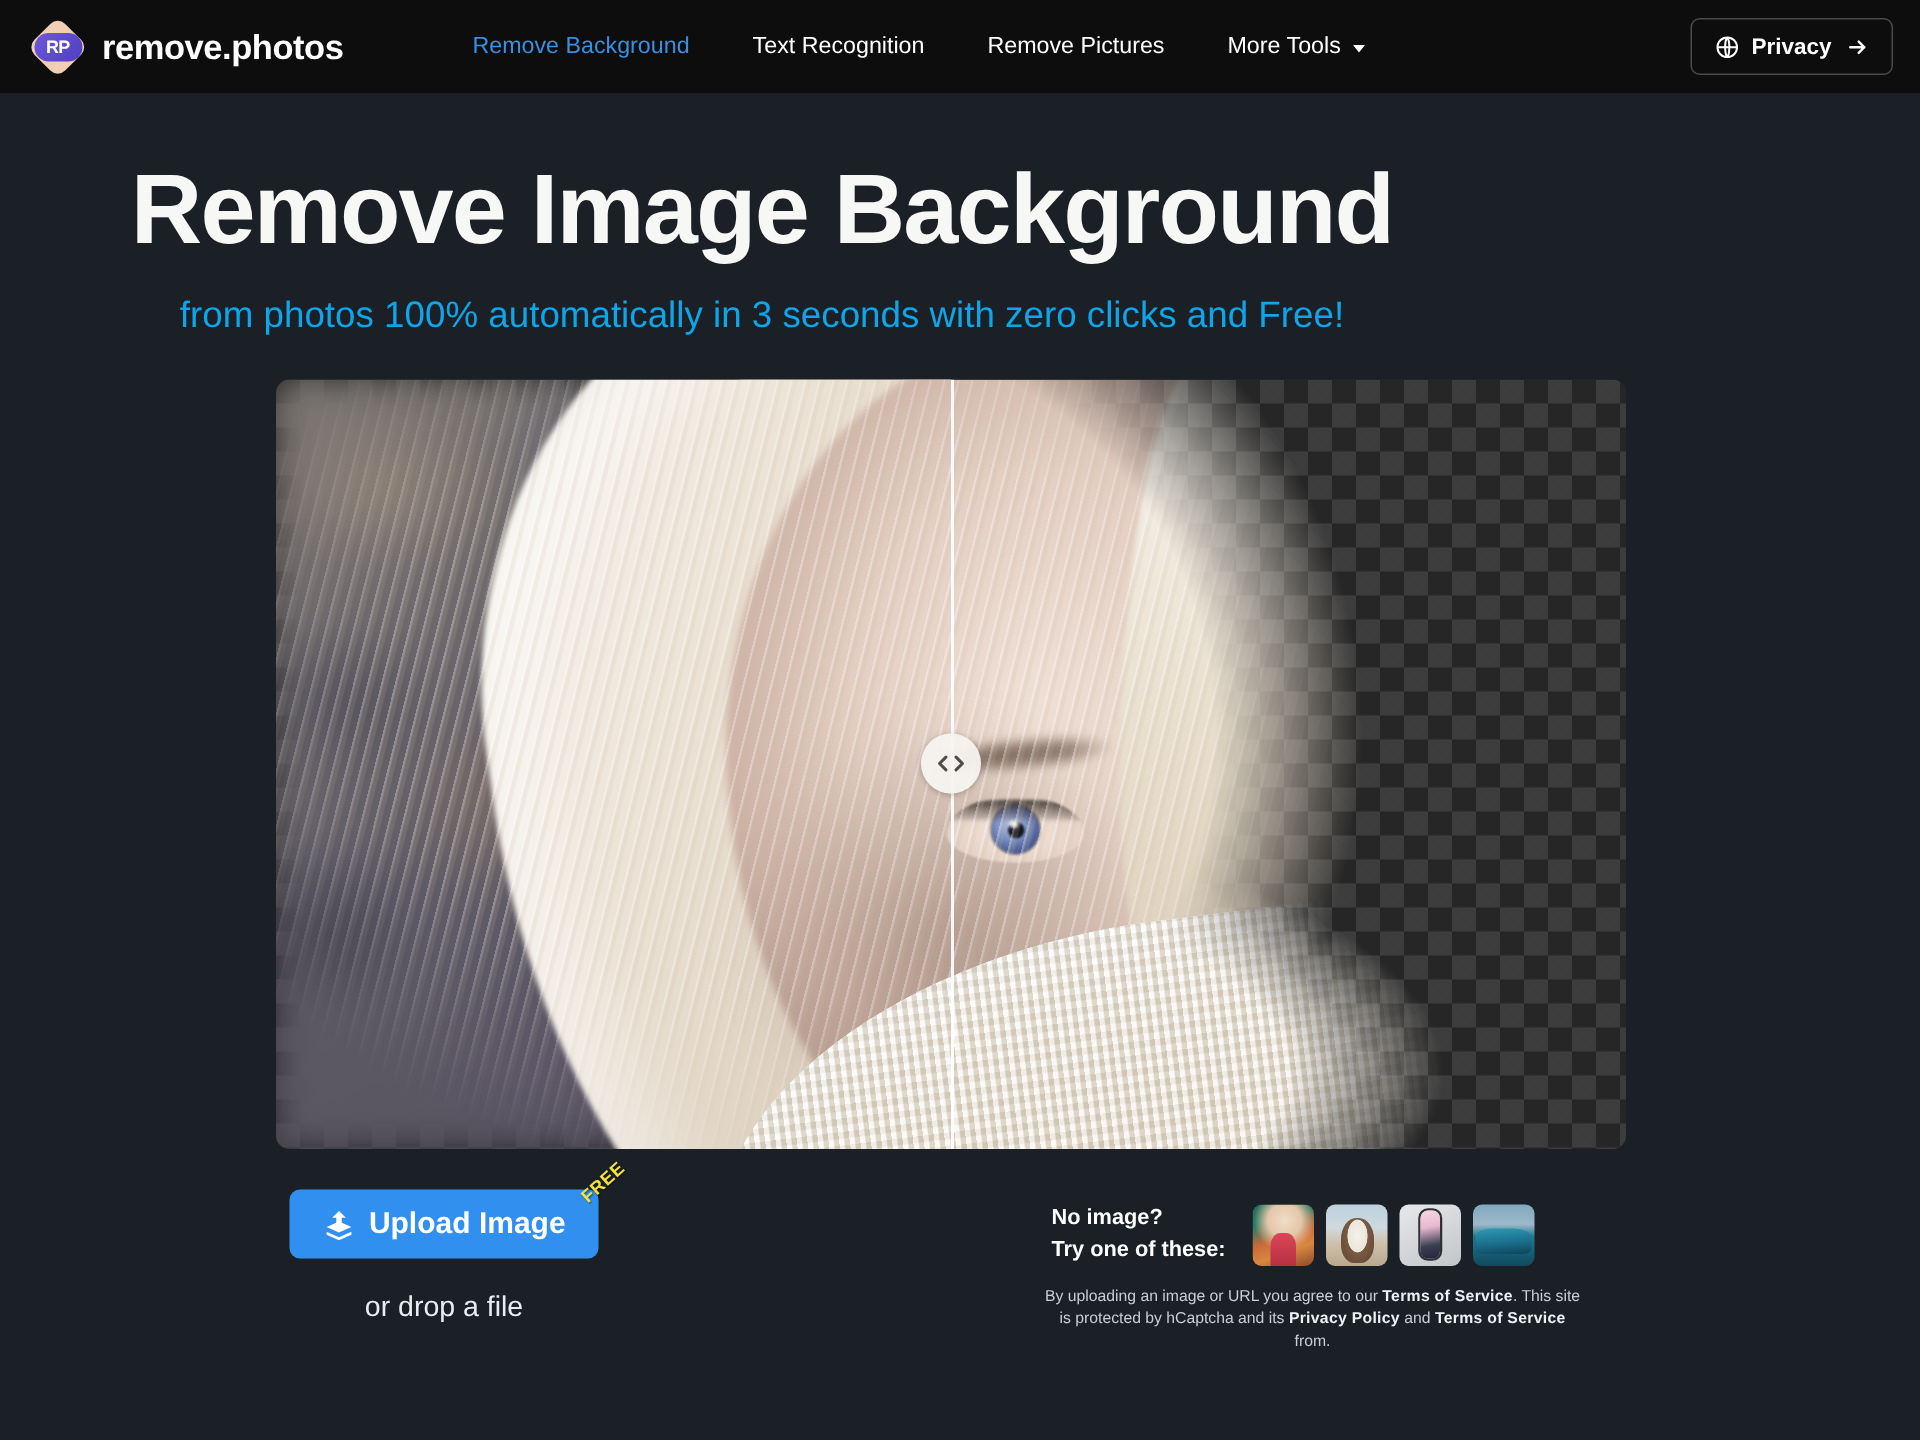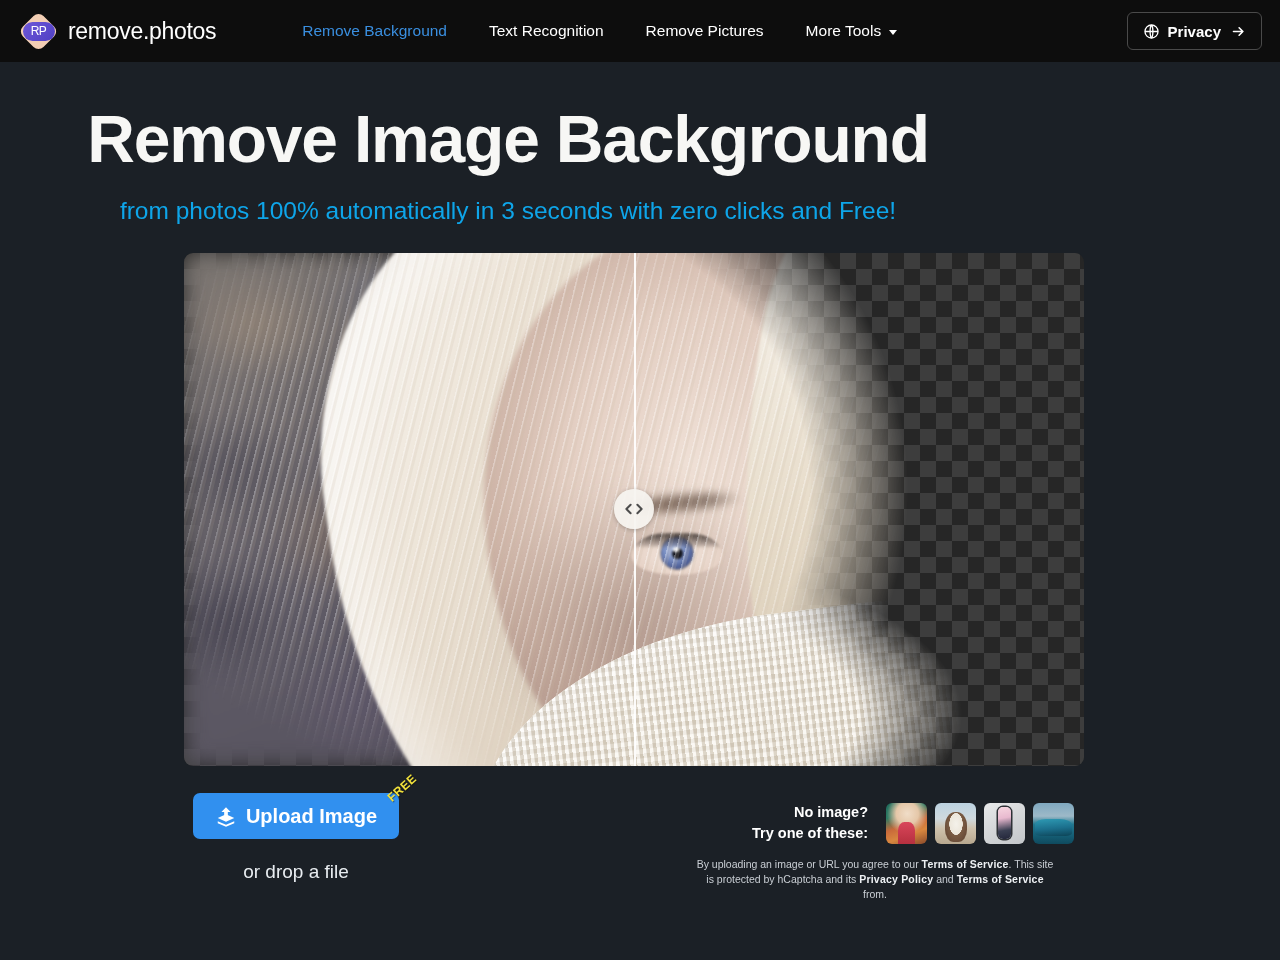--- a/index.html
+++ b/index.html
@@ -34,26 +34,26 @@
     transform:rotate(45deg);
   }
   .logo-pill{
     position:relative; z-index:2;
     width:32px; height:19px;
     border-radius:10px;
     background:linear-gradient(135deg,#6d57d8 0%,#4f3fc4 100%);
     display:flex; align-items:center; justify-content:center;
   }
   .logo-pill span{
-    color:#fff; font-size:12px; font-weight:normal;
+    color:#fff; font-size:12px; font-weight:bold;
     letter-spacing:-0.5px; line-height:1;
     font-family:"Liberation Sans", sans-serif;
   }
   .brand-text{
-    color:#ffffff; font-size:23px; font-weight:normal;
+    color:#ffffff; font-size:23px; font-weight:bold;
     letter-spacing:-0.3px;
     text-align:center;
   }
   .nav-links{
     display:flex; align-items:flex-start; gap:0;
     margin-left:65px;
   }
   .nav-link{
     color:#ffffff; font-size:15.5px; text-decoration:none;
     padding:0 21px; white-space:nowrap;
@@ -298,22 +298,22 @@
     transform:rotate(-42deg);
     text-shadow:0 1px 1px rgba(0,0,0,.45);
   }
   .drop-text{
     margin-top:22px; text-align:center;
     color:#e9edf1; font-size:19px;
   }
 
   
   .samples{
-    position:absolute; left:752px; top:802px;
-    display:flex; align-items:center; gap:0;text-align:right;
+    position:absolute; left:701px; top:802px;
+    display:flex; align-items:center; gap:0;
   }
   .samples-label{
     color:#ffffff; font-size:14.5px; font-weight:bold;
     line-height:1.45; white-space:nowrap;
   }
   .thumbs{ display:flex; gap:8px; margin-left:18px; }
   .thumb{
     width:41px; height:41px; border-radius:6px;
     overflow:hidden; cursor:pointer; position:relative;
     border:none;

